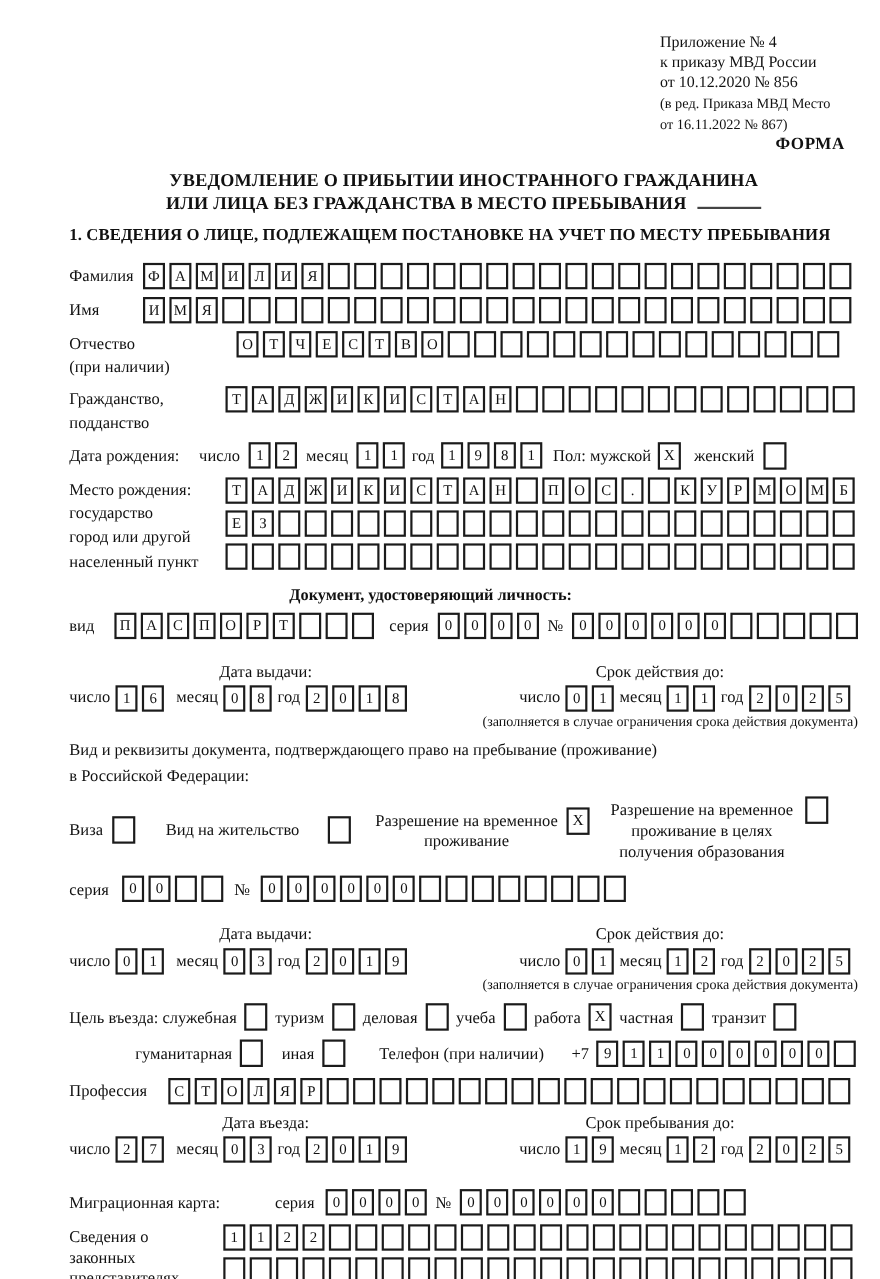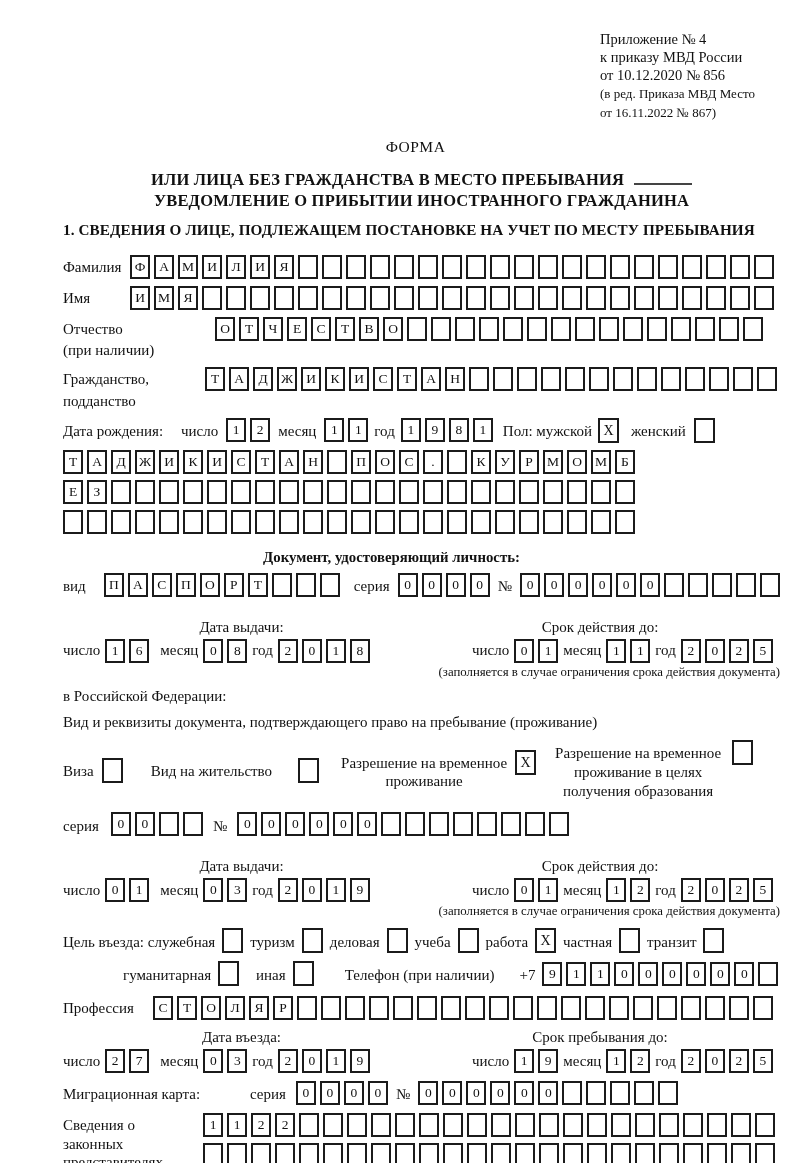--- a/index.html
+++ b/index.html
@@ -2,21 +2,21 @@
 <html><head>
 <meta charset="utf-8">
 <style>
   *{box-sizing:border-box;margin:0;padding:0}
   html,body{background:#fff}
   body{width:800px;min-height:1163px;color:#111;font-family:"Liberation Serif",serif;font-size:15px;line-height:1.25}
   .page{padding:30px 20px 14px 63px;width:800px}
   .hdr{width:190px;margin-left:537px}
   .hdr .h1{font-size:14.5px}
   .hdr .h2{font-size:13px;margin-top:2px}
-  .forma{text-align:center;padding-right:12px;font-weight:normal;font-size:15.5px;margin-top:16px;letter-spacing:.5px}
+  .forma{text-align:right;padding-right:12px;font-weight:bold;font-size:15.5px;letter-spacing:.5px}
   .title{text-align:center;font-weight:bold;font-size:16.5px;margin-top:14px;letter-spacing:.2px}
   .blank{display:inline-block;width:58px;border-bottom:2px solid #444;height:13px;margin-left:10px}
   .sec-heading{font-weight:bold;font-size:15.2px;margin-top:8px;letter-spacing:.1px}
   .row{display:flex;align-items:flex-start;margin-top:7px}
   .lbl{font-size:15px;padding-top:3px}
   .lblcol{flex:none}
   .cells{display:inline-flex;gap:4px;flex:none}
   .cell{flex:none;width:20px;height:24px;border:2px solid #1b1b1b;font-size:13.5px;line-height:20px;text-align:center;background:#fff}
   .cb{flex:none;display:inline-block;width:21px;height:25px;border:2px solid #1b1b1b;font-size:14px;line-height:21px;text-align:center;background:#fff}
   .stack .line{display:block}
@@ -47,22 +47,22 @@
     <div class="h1">Приложение № 4</div>
     <div class="h1">к приказу МВД России</div>
     <div class="h1">от 10.12.2020 № 856</div>
     <div class="h2">(в ред. Приказа МВД Место</div>
     <div class="h2">от 16.11.2022 № 867)</div>
   </div>
 
   <div class="forma">ФОРМА</div>
 
   <div class="title">
+    <div>УВЕДОМЛЕНИЕ О ПРИБЫТИИ ИНОСТРАННОГО ГРАЖДАНИНА</div>
     <div><span>ИЛИ ЛИЦА БЕЗ ГРАЖДАНСТВА В МЕСТО ПРЕБЫВАНИЯ</span><span class="blank"></span></div>
-    <div>УВЕДОМЛЕНИЕ О ПРИБЫТИИ ИНОСТРАННОГО ГРАЖДАНИНА</div>
   </div>
 
   <div class="sec-heading">1. СВЕДЕНИЯ О ЛИЦЕ, ПОДЛЕЖАЩЕМ ПОСТАНОВКЕ НА УЧЕТ ПО МЕСТУ ПРЕБЫВАНИЯ</div>
 
   <div class="row" style="margin-top:16px">
     <div class="lbl lblcol" style="width:67px">Фамилия</div>
     <div class="cells">
         <span class="cell">Ф</span>
         <span class="cell">А</span>
         <span class="cell">М</span>
@@ -210,20 +210,26 @@
         <span class="cell">8</span>
         <span class="cell">1</span>
       </span>
     <span class="lbl" style="margin:0 6px 0 10px">Пол: мужской</span>
     <span class="cb">X</span>
     <span class="lbl" style="margin:0 8px 0 12px">женский</span>
     <span class="cb"></span>
   </div>
 
   <div class="row">
+    <div class="lblcol stack" style="width:142px">
+      <span class="line lbl">Место рождения:</span>
+      <span class="line lbl">государство</span>
+      <span class="line lbl">город или другой</span>
+      <span class="line lbl">населенный пункт</span>
+    </div>
     <div class="cellrows">
       <div class="cells">
           <span class="cell">Т</span>
           <span class="cell">А</span>
           <span class="cell">Д</span>
           <span class="cell">Ж</span>
           <span class="cell">И</span>
           <span class="cell">К</span>
           <span class="cell">И</span>
           <span class="cell">С</span>
@@ -379,22 +385,22 @@
             <span class="cell">2</span>
             <span class="cell">0</span>
             <span class="cell">2</span>
             <span class="cell">5</span>
           </span>
       </div>
       <div class="note">(заполняется в случае ограничения срока действия документа)</div>
     </div>
   </div>
 
+  <div class="plain" style="margin-top:8px">Вид и реквизиты документа, подтверждающего право на пребывание (проживание)</div>
   <div class="plain">в Российской Федерации:</div>
-  <div class="plain" style="margin-top:8px">Вид и реквизиты документа, подтверждающего право на пребывание (проживание)</div>
 
   <div class="perm-row">
     <div class="perm-item">
       <span class="lbl" style="padding-top:4px">Виза</span>
       <span class="cb"></span>
     </div>
     <div class="perm-item" style="margin-left:28px">
       <span class="lbl" style="padding-top:4px">Вид на жительство</span>
       <span class="cb" style="margin-left:18px"></span>
     </div>
@@ -596,21 +602,21 @@
         <span class="cells">
             <span class="cell">2</span>
             <span class="cell">0</span>
             <span class="cell">2</span>
             <span class="cell">5</span>
           </span>
       </div>
     </div>
   </div>
 
-  <div class="row" style="align-items:center;margin-top:8px">
+  <div class="row" style="align-items:center;margin-top:24px">
     <span class="lbl" style="width:187px">Миграционная карта:</span>
     <span class="lbl" style="margin-right:10px">серия</span>
     <span class="cells">
         <span class="cell">0</span>
         <span class="cell">0</span>
         <span class="cell">0</span>
         <span class="cell">0</span>
       </span>
     <span class="lbl" style="margin:0 8px">№</span>
     <span class="cells">

